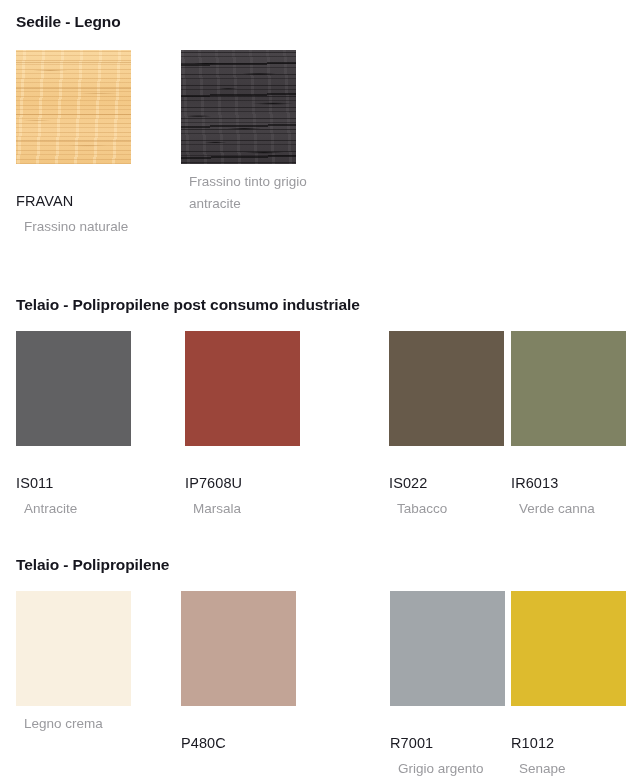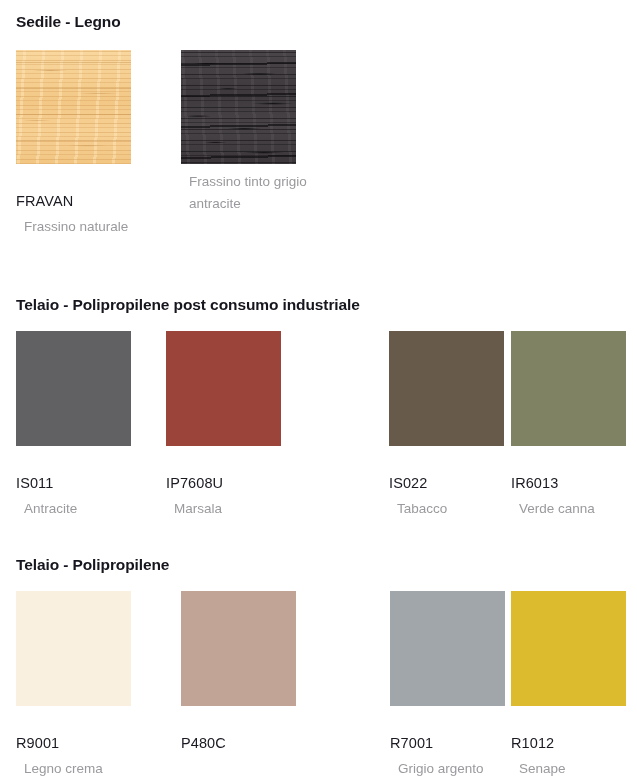--- a/index.html
+++ b/index.html
@@ -199,21 +199,21 @@
   <div class="section" style="top:296px; height:215px;">
     <div class="section-title">Telaio - Polipropilene post consumo industriale</div>
 
     <div class="swatch-row" style="top:35px;">
       <div class="swatch-cell" style="left:16px;">
         <div class="swatch" style="background:#616163;"></div>
         <div class="code">IS011</div>
         <div class="desc">Antracite</div>
       </div>
 
-      <div class="swatch-cell" style="left:166px;">
+      <div class="swatch-cell" style="left:185px;">
         <div class="swatch" style="background:#9b453a;"></div>
         <div class="code">IP7608U</div>
         <div class="desc">Marsala</div>
       </div>
 
       <div class="swatch-cell" style="left:346px;padding-left:43px;">
         <div class="swatch" style="background:#675a4a;"></div>
         <div class="code">IS022</div>
         <div class="desc">Tabacco</div>
       </div>
@@ -225,21 +225,20 @@
       </div>
     </div>
   </div>
 
   <div class="section" style="top:556px; height:215px;">
     <div class="section-title">Telaio - Polipropilene</div>
 
     <div class="swatch-row" style="top:35px;">
       <div class="swatch-cell" style="left:16px;">
         <div class="swatch" style="background:#f9f0e0;"></div>
-        <div class="code">R9001</div>
         <div class="desc">Legno crema</div>
       </div>
 
       <div class="swatch-cell" style="left:181px;">
         <div class="swatch" style="background:#c2a496;"></div>
         <div class="code">P480C</div>
       </div>
 
       <div class="swatch-cell" style="left:346px;padding-left:44px;">
         <div class="swatch" style="background:#a1a6aa;"></div>

